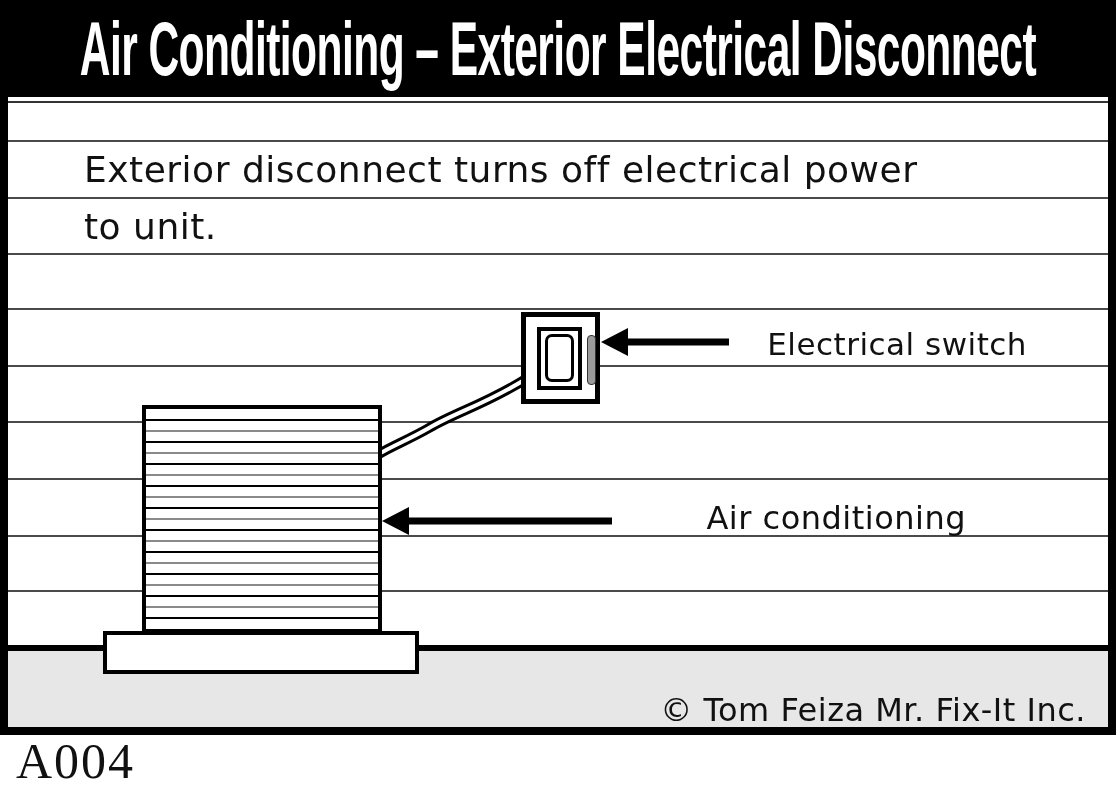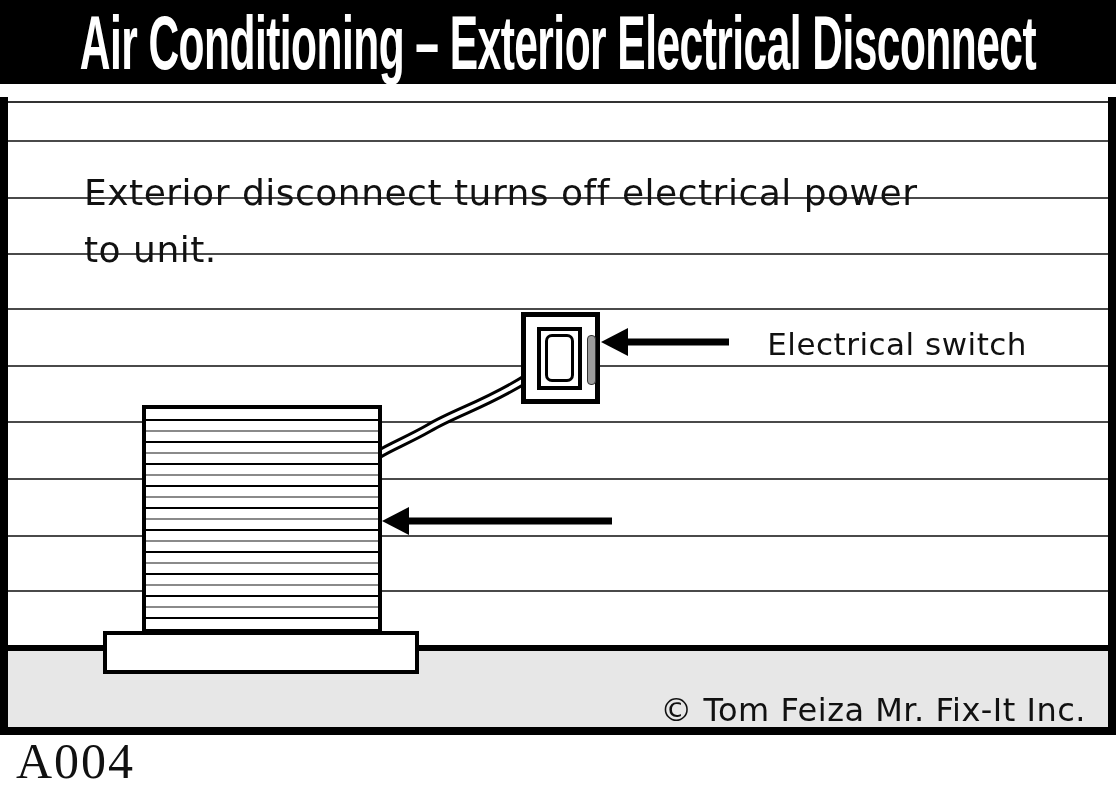--- a/index.html
+++ b/index.html
@@ -9,42 +9,42 @@
     --wall-line:#4a4a4a;
     --ground-fill:#e7e7e7;
     --handle-fill:#9b9b9b;
     --ink:#111111;
   }
   *{margin:0;padding:0;box-sizing:border-box;}
   body{background:#ffffff;font-family:"DejaVu Sans",sans-serif;}
   .page{position:relative;width:1116px;height:785px;background:#ffffff;overflow:hidden;}
 
   
-  .titlebar{position:absolute;left:0;top:0;width:1116px;height:84px;
+  .titlebar{position:absolute;left:0;top:0;width:1116px;height:97px;
     background:var(--title-bar-bg);display:flex;align-items:center;justify-content:center;}
   .title-text{color:var(--title-text);font-family:"Liberation Sans","DejaVu Sans",sans-serif;
     font-weight:bold;font-size:76px;white-space:nowrap;letter-spacing:-1px;
     transform:scaleX(0.56);transform-origin:center center;}
 
   
   .frame{position:absolute;left:0;top:97px;width:1116px;height:638px;background:#ffffff;}
   .border-left,.border-right{position:absolute;top:0;width:8px;height:638px;background:var(--outline);z-index:30;}
   .border-left{left:0;}
   .border-right{right:0;}
   .border-bottom{position:absolute;left:0;top:630px;width:1116px;height:8px;background:var(--outline);z-index:30;}
   .frame-top-line{position:absolute;left:8px;right:8px;top:4px;height:2px;background:#333;}
 
   .wall-line{position:absolute;left:8px;right:8px;height:2px;background:var(--wall-line);}
 
   .ground-line{position:absolute;left:0;top:548px;width:1116px;height:6px;background:var(--outline);}
   .ground-fill{position:absolute;left:8px;right:8px;top:554px;height:76px;background:var(--ground-fill);}
 
   
   .desc{position:absolute;left:84px;top:44px;font-size:36px;line-height:57px;
-    color:var(--ink);letter-spacing:0.5px;margin-top:23px;}
+    color:var(--ink);letter-spacing:0.5px;}
 
   
   .pad{position:absolute;left:103px;top:534px;width:316px;height:43px;
     background:#ffffff;border:4px solid var(--outline);z-index:6;}
   .unit{position:absolute;left:142px;top:308px;width:240px;height:228px;
     background:#ffffff;border:4px solid var(--outline);z-index:7;}
   .fins{position:absolute;left:0;top:10px;right:0;bottom:10px;
     background:repeating-linear-gradient(to bottom,
       #000 0px,#000 2px,#fff 2px,#fff 11px,
       #8a8a8a 11px,#8a8a8a 13px,#fff 13px,#fff 22px);
@@ -131,20 +131,21 @@
       <g>
         <line x1="406" y1="424" x2="612" y2="424" stroke="#000" stroke-width="7"></line>
         <polygon points="382,424 409,410 409,438" fill="#000"></polygon>
       </g>
     </svg>
 
     <div class="callout callout-switch">
       <div>Electrical switch</div>
     </div>
     <div class="callout callout-compressor">
+      <div>Air conditioning</div>
     </div>
 
     <div class="copyright">© Tom Feiza Mr. Fix-It Inc.</div>
 
     <div class="border-left"></div>
     <div class="border-right"></div>
     <div class="border-bottom"></div>
   </div>
 
   <div class="figure-id">A004</div>

